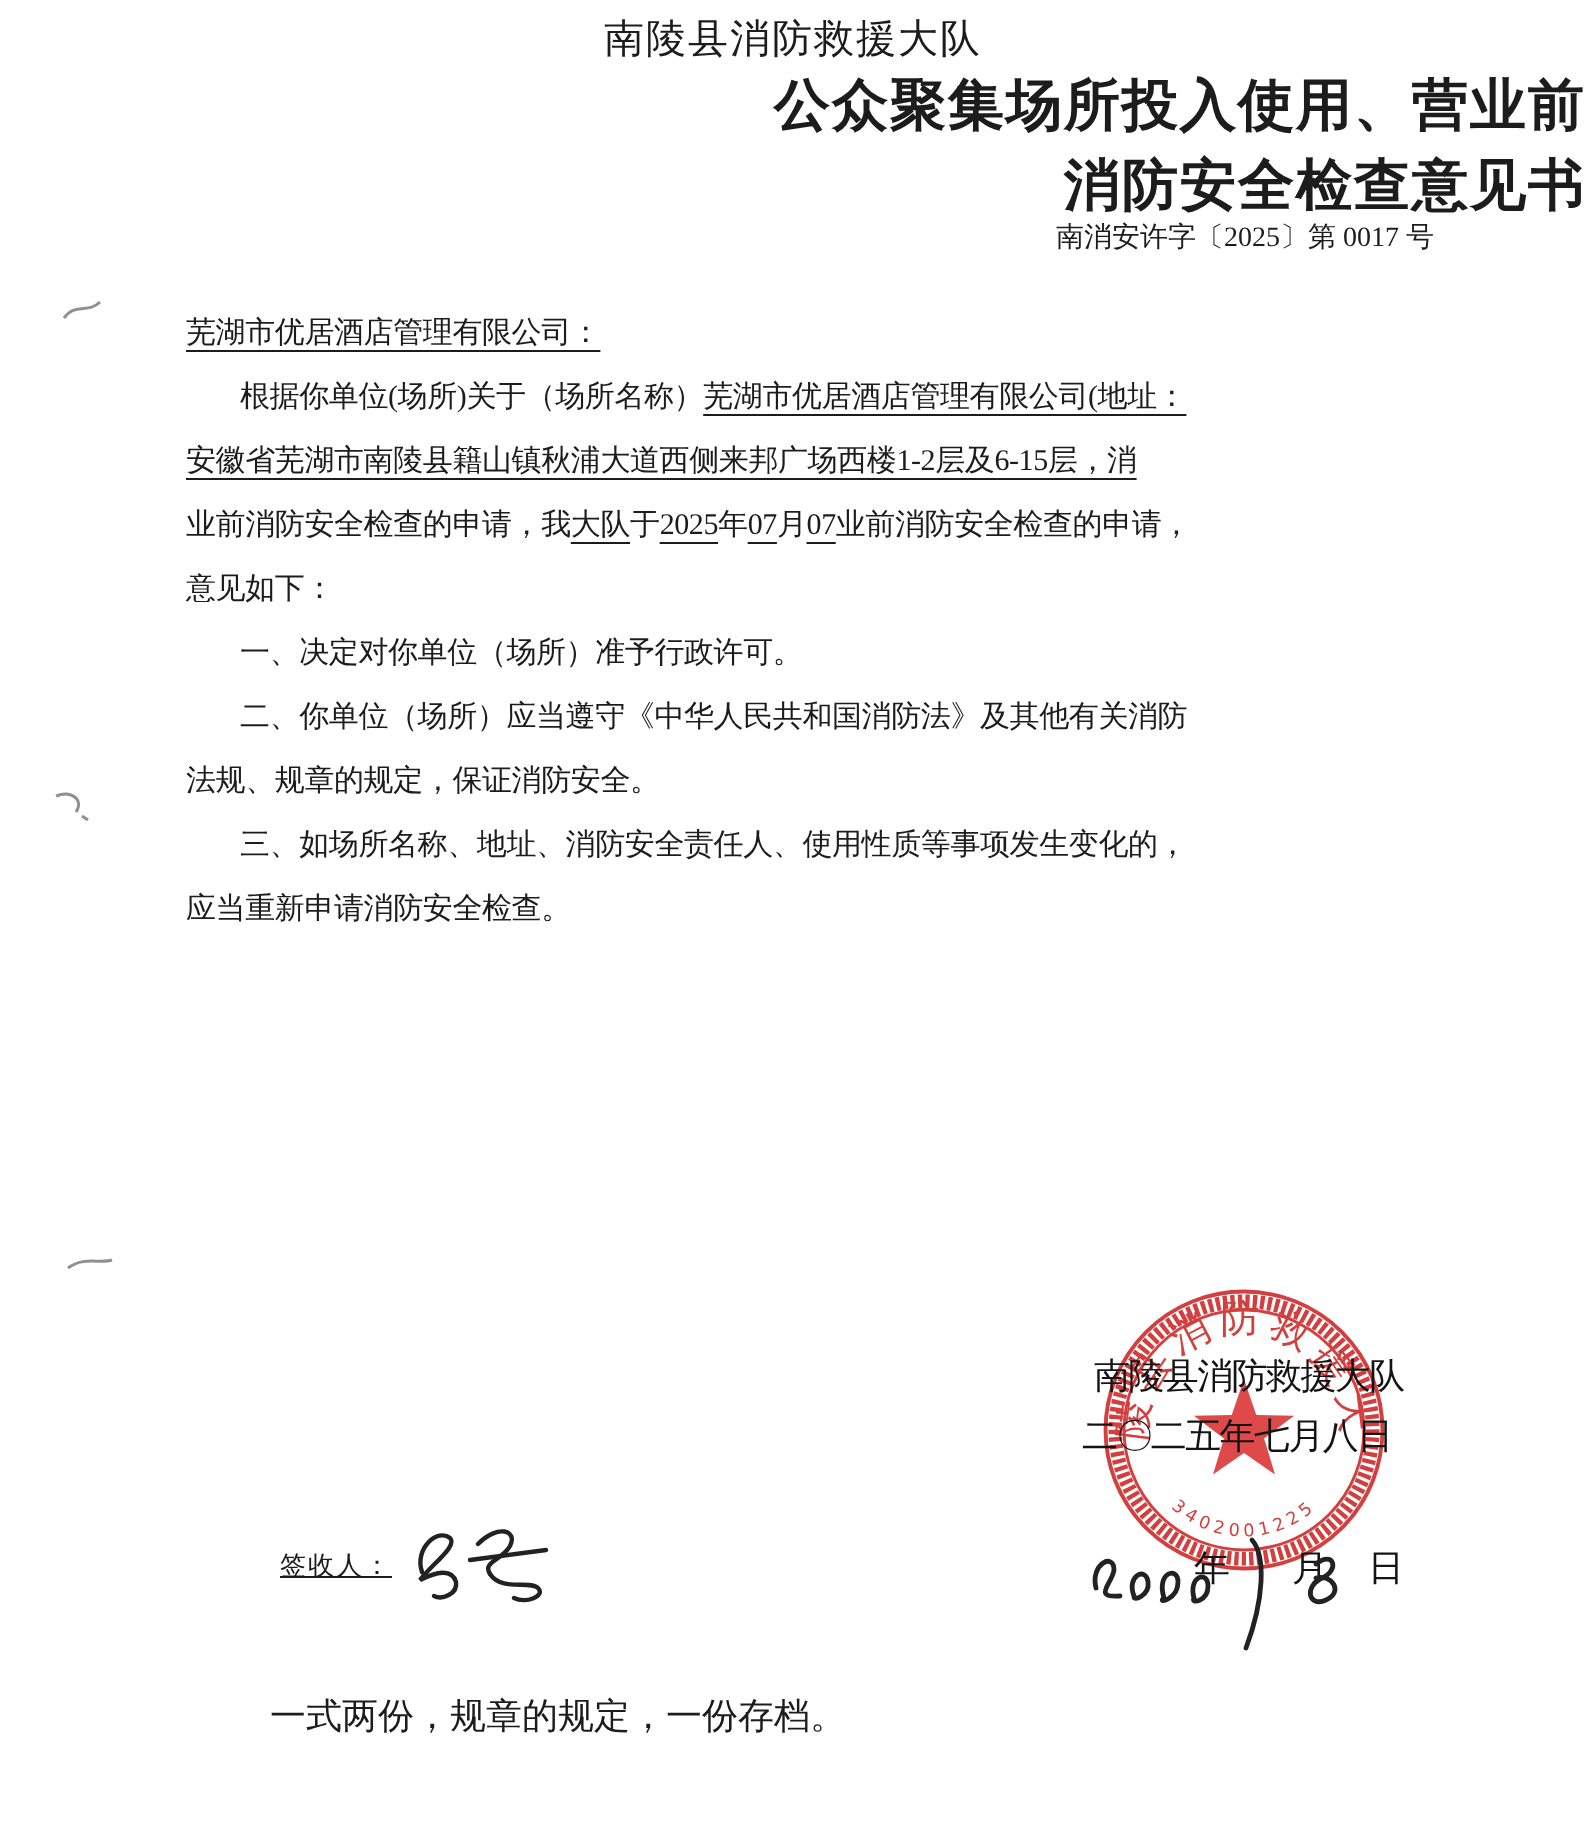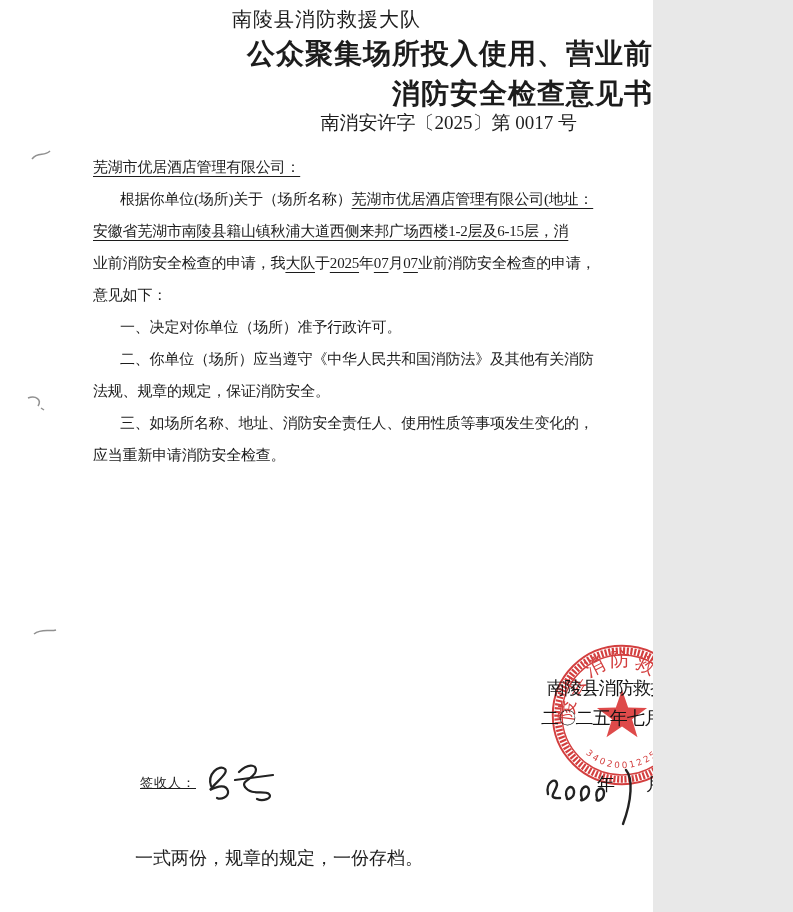--- a/index.html
+++ b/index.html
@@ -1,22 +1,22 @@
 <!DOCTYPE html>
 <html><head>
 <meta charset="utf-8">
 <style>
   html,body{margin:0;padding:0;background:#e8e8e8;}
-  .page{position:relative;width:653px;height:912px;background:#ffffff;overflow:hidden;
+  .page{position:relative;width:793px;height:912px;background:#ffffff;overflow:hidden;
         font-family:"Liberation Serif","DejaVu Serif",serif;color:#1c1c1c;}
   .org-header{position:absolute;top:6px;left:0;width:100%;text-align:center;
               font-size:20px;letter-spacing:1px;}
   .doc-title{position:absolute;top:34px;left:0;width:100%;text-align:right;
              font-weight:bold;font-size:28px;line-height:40px;letter-spacing:1px;}
-  .doc-no{position:absolute;top:110px;right:76px;font-size:19px;}
+  .doc-no{position:absolute;top:110px;right:76px;font-size:14px;}
   .content{position:absolute;top:151px;left:93px;width:628px;font-size:15px;
            line-height:32px;letter-spacing:-0.2px;white-space:nowrap;}
   .indent{padding-left:27px;}
   .u{text-decoration:underline;text-underline-offset:4px;text-decoration-thickness:1px;}
   .stamp-svg{position:absolute;left:544px;top:637px;width:156px;height:156px;opacity:.92;}
   .stamp-overlay{position:absolute;z-index:3;font-size:18px;letter-spacing:-0.8px;
                  color:#141414;white-space:nowrap;}
   .ov1{left:547px;top:676px;}
   .ov2{left:541px;top:706px;}
   .date-label{position:absolute;z-index:3;font-size:18px;color:#141414;}

